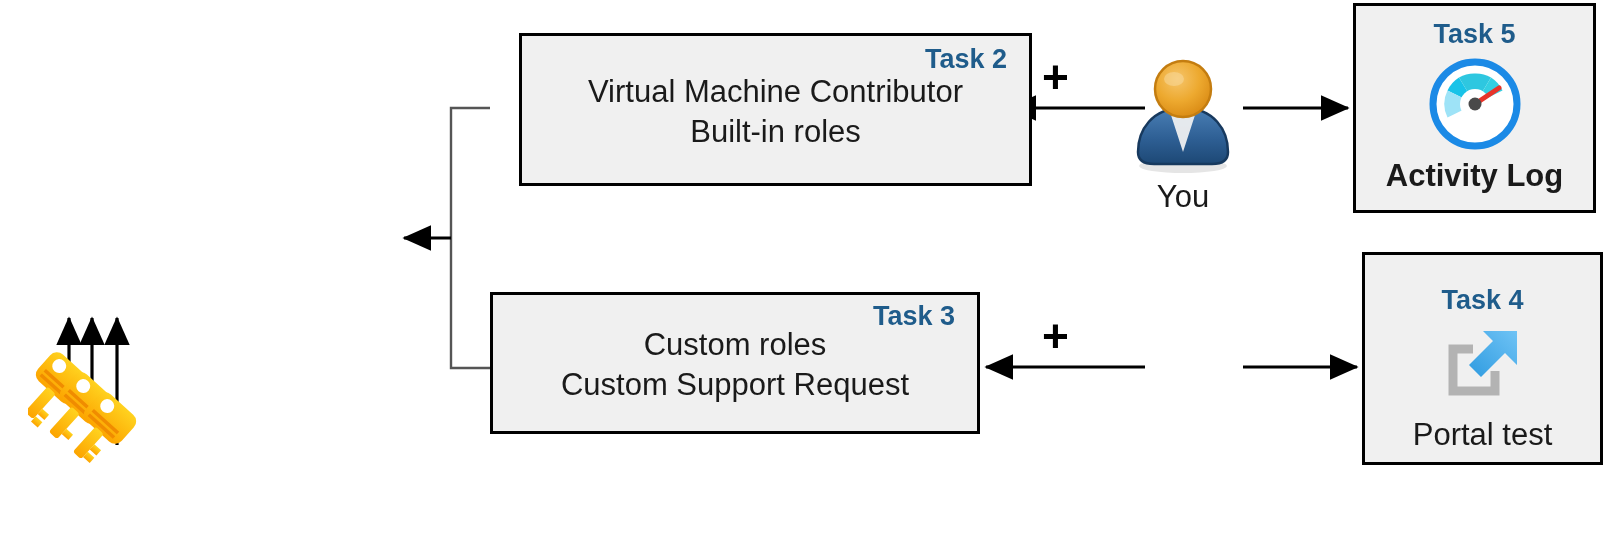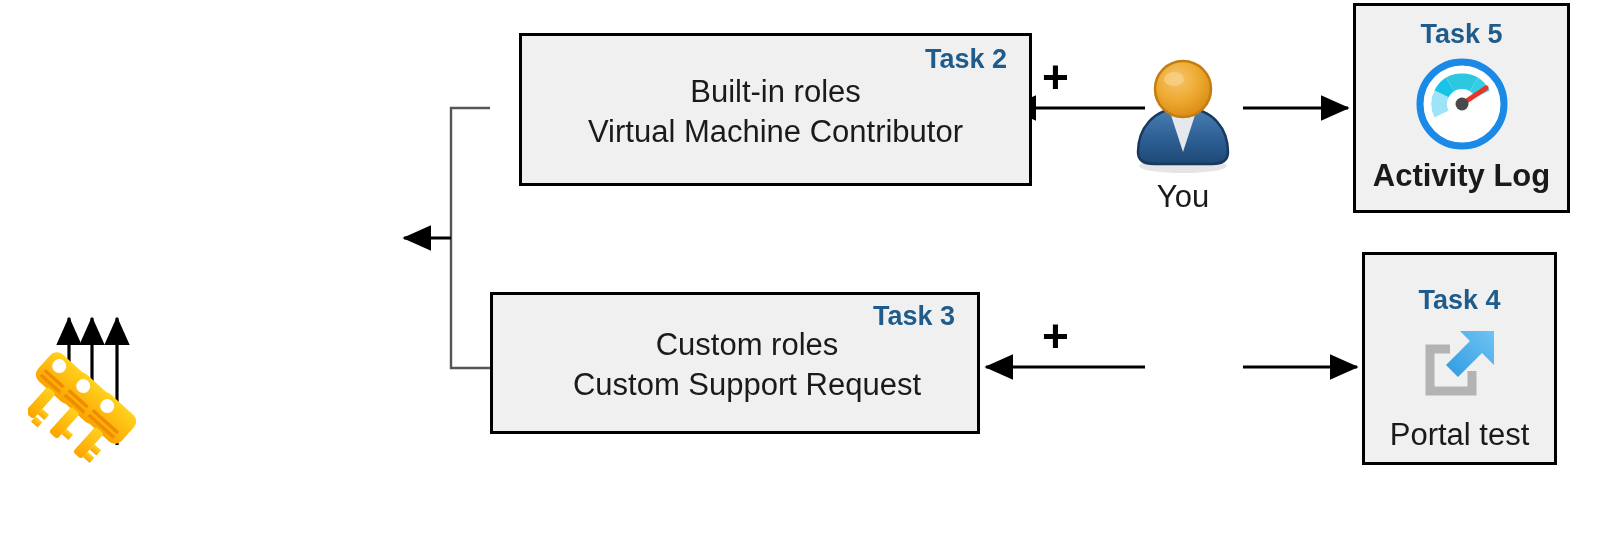--- a/index.html
+++ b/index.html
@@ -49,30 +49,30 @@
   #mg-icon { position: absolute; left: 48px; top: 48px; width: 86px; height: 72px; }
 
   
   #task2-box { left: 490px; top: 33px; width: 513px; height: 153px; margin-left: 29px; }
   #task2-tag { right: 22px; top: 8px; }
   #task2-lines { left: 0px; top: 36px; width: 100%; }
 
   
   #task3-box { left: 490px; top: 292px; width: 490px; height: 142px; }
   #task3-tag { right: 22px; top: 6px; }
-  #task3-lines { left: 0px; top: 30px; width: 100%; padding-left: 12px; }
-
-  
-  #task5-box { left: 1353px; top: 3px; width: 217px; height: 210px; }
+  #task3-lines { left: 0px; top: 30px; width: 100%; }
+
+  
+  #task5-box { left: 1353px; top: 3px; width: 243px; height: 210px; }
   #task5-tag { left: 0; right: 0; top: 13px; text-align: center; }
   #task5-icon-wrap { position: absolute; left: 0; right: 0; top: 52px; text-align: center; }
   #task5-label { left: 0; right: 0; top: 150px; font-size: 31px; font-weight: bold; }
 
   
-  #task4-box { left: 1362px; top: 252px; width: 195px; height: 213px; }
+  #task4-box { left: 1362px; top: 252px; width: 241px; height: 213px; }
   #task4-tag { left: 0; right: 0; top: 30px; text-align: center; }
   #task4-icon-wrap { position: absolute; left: 0; right: 0; top: 70px; text-align: center; }
   #task4-label { left: 0; right: 0; top: 160px; font-size: 31px; }
 
   
   .person {
     position: absolute;
     width: 118px;
   }
   .person-figure { width: 118px; height: 120px; display: block; }
@@ -157,22 +157,22 @@
 
     <line x1="69" y1="395" x2="69" y2="318" stroke="#000000" stroke-width="3.2" marker-end="url(#arrowhead)"></line>
     <line x1="92" y1="420" x2="92" y2="318" stroke="#000000" stroke-width="3.2" marker-end="url(#arrowhead)"></line>
     <line x1="117" y1="445" x2="117" y2="318" stroke="#000000" stroke-width="3.2" marker-end="url(#arrowhead)"></line>
   </svg>
 
 
   <div class="task-box" id="task2-box">
     <div class="task-tag" id="task2-tag">Task 2</div>
     <div class="box-text" id="task2-lines">
+      <div>Virtual Machine Contributor</div>
       <div>Built-in roles</div>
-      <div>Virtual Machine Contributor</div>
     </div>
   </div>
 
   <div class="task-box" id="task3-box">
     <div class="task-tag" id="task3-tag">Task 3</div>
     <div class="box-text" id="task3-lines">
       <div>Custom roles</div>
       <div>Custom Support Request</div>
     </div>
   </div>

